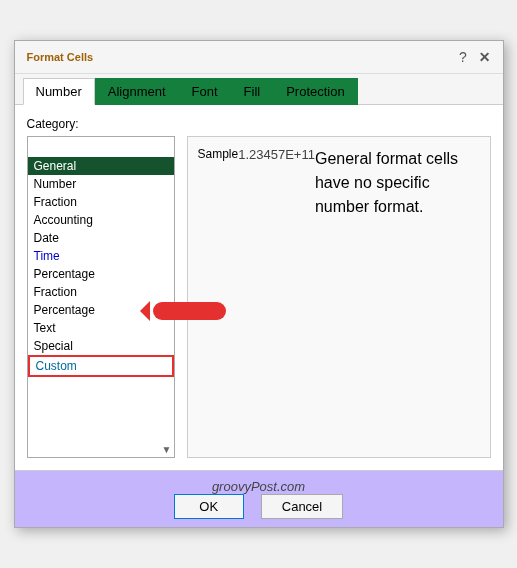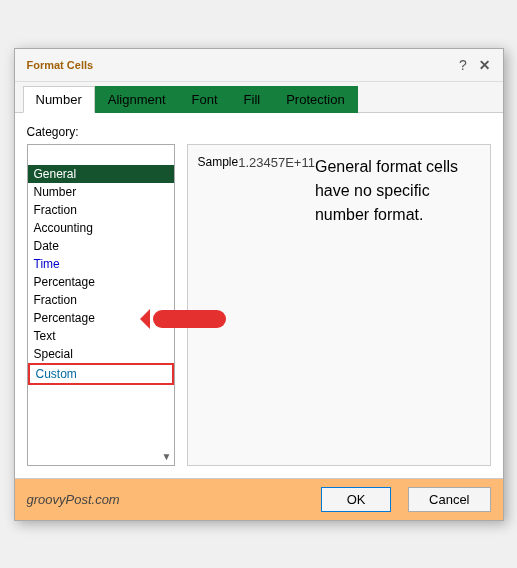--- a/index.html
+++ b/index.html
@@ -143,26 +143,27 @@
       font-size: 13px;
       margin-bottom: 18px;
       color: #404040;
     }
     .description-text {
       font-size: 16px;
       color: #000;
       line-height: 1.5;
     }
     .footer {
-      background: #fdba74;
+      background: #c4b5fd;
       border-top: 1px solid #ccc;
       padding: 8px 12px;
       display: flex;
       align-items: center;
       justify-content: space-between;
+      flex-direction: column;
     }
     .footer-brand {
       font-size: 13px;
       color: #444;
       font-style: italic;
     }
     .footer-buttons {
       display: flex;
       gap: 17px;
     }

